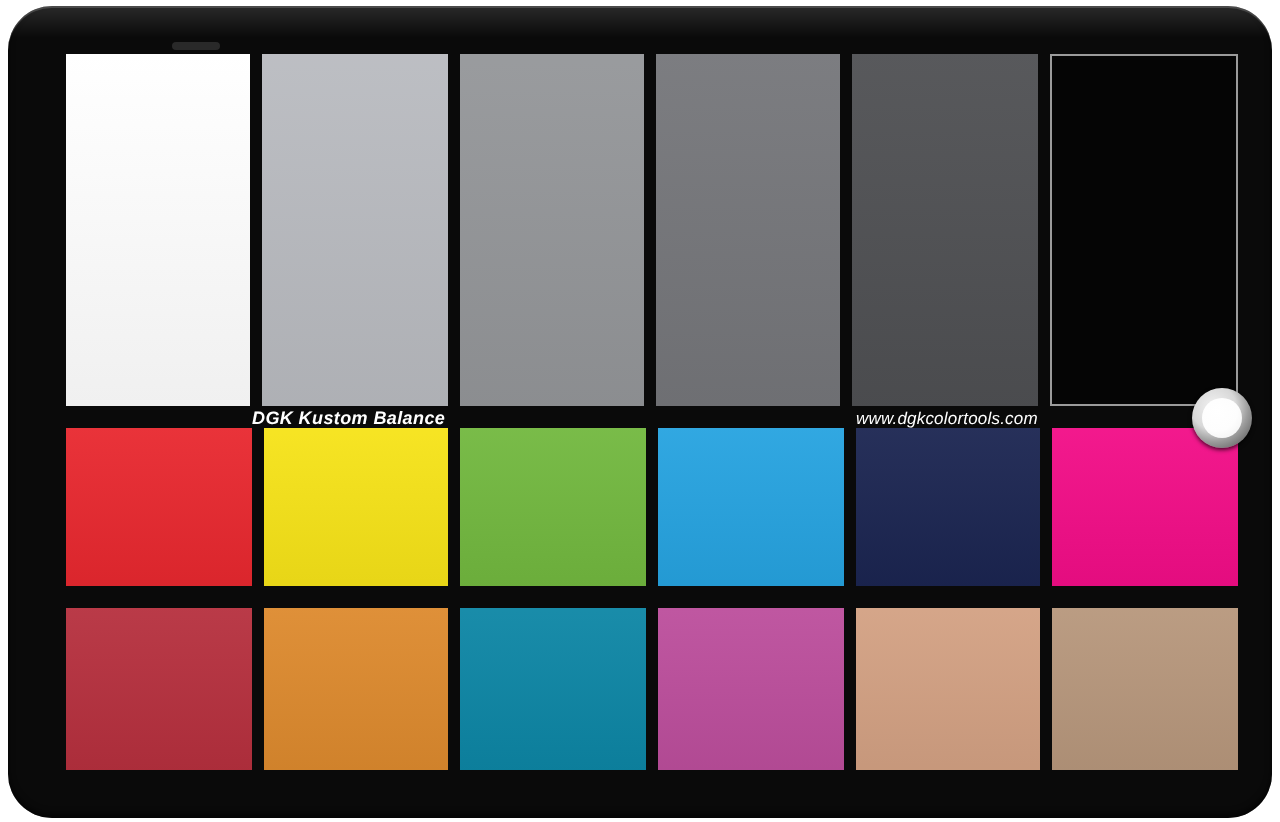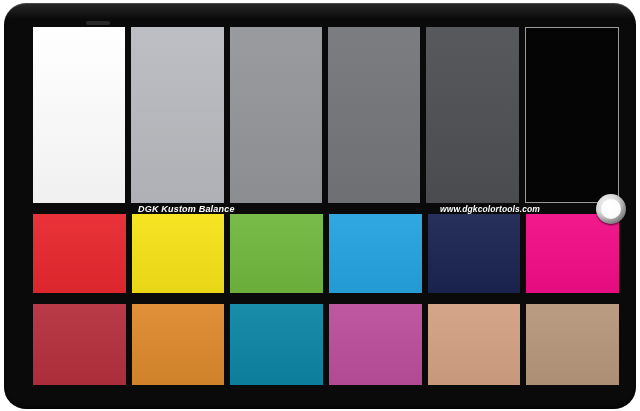--- a/index.html
+++ b/index.html
@@ -74,32 +74,31 @@
     border-radius:50%;
     background:radial-gradient(circle at 38% 32%,#ffffff 0%,#fdfdfd 55%,#eeeeee 100%);
   }
   
   .label{
     position:absolute;
     color:#ffffff;
     white-space:nowrap;
     font-style:italic;
     line-height:1;
-    margin-left:12px;
   }
   #label-brand{
     left:122px;top:202px;
     font-size:9px;
     font-weight:bold;
     letter-spacing:.2px;
   }
   #label-site{
     left:424px;top:202px;
     font-size:8.5px;
-    font-weight:bold;
+    font-weight:normal;
     letter-spacing:.1px;
     text-align:center;
   }
 </style>
 </head>
 <body>
 
 <div id="stage">
 
   <div id="card">

